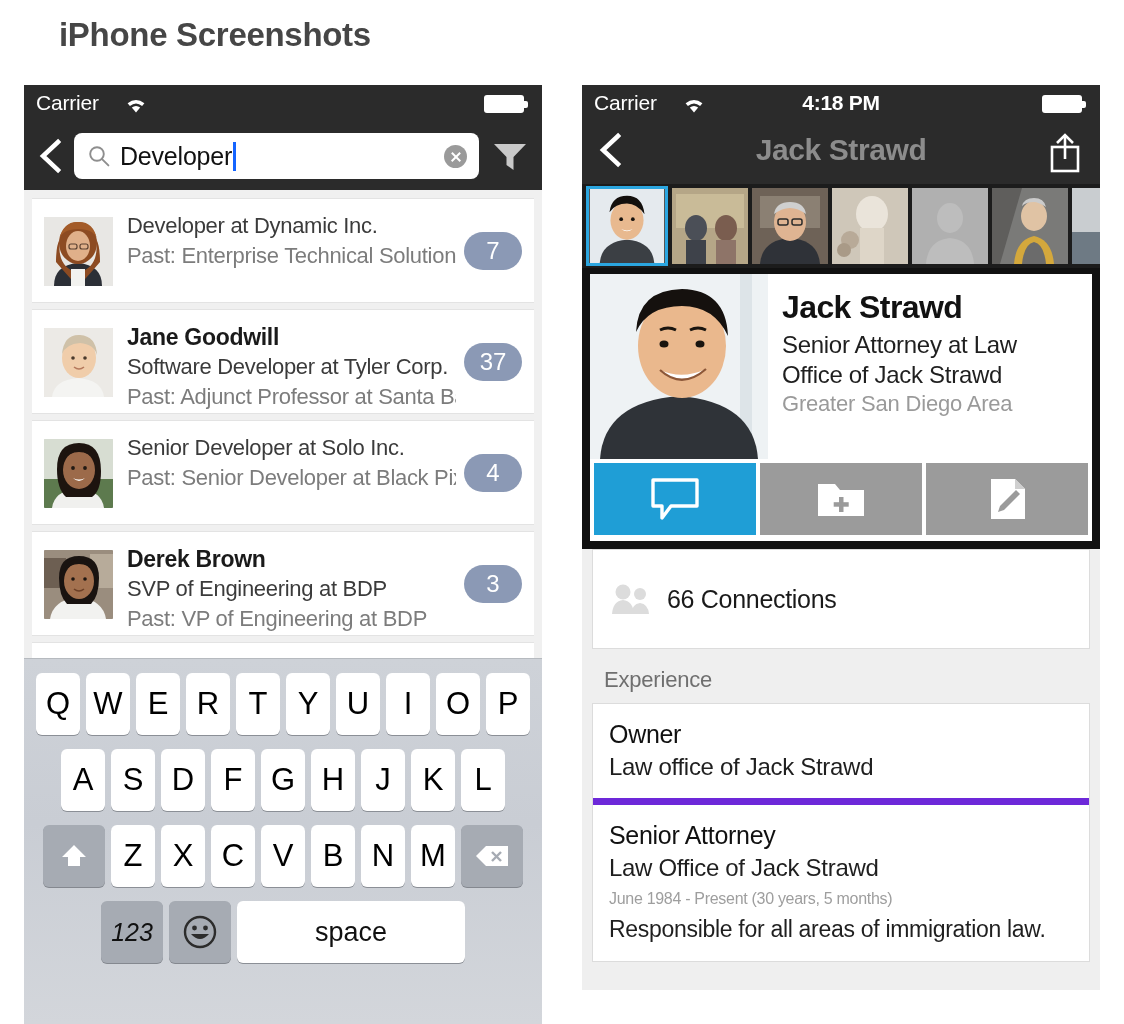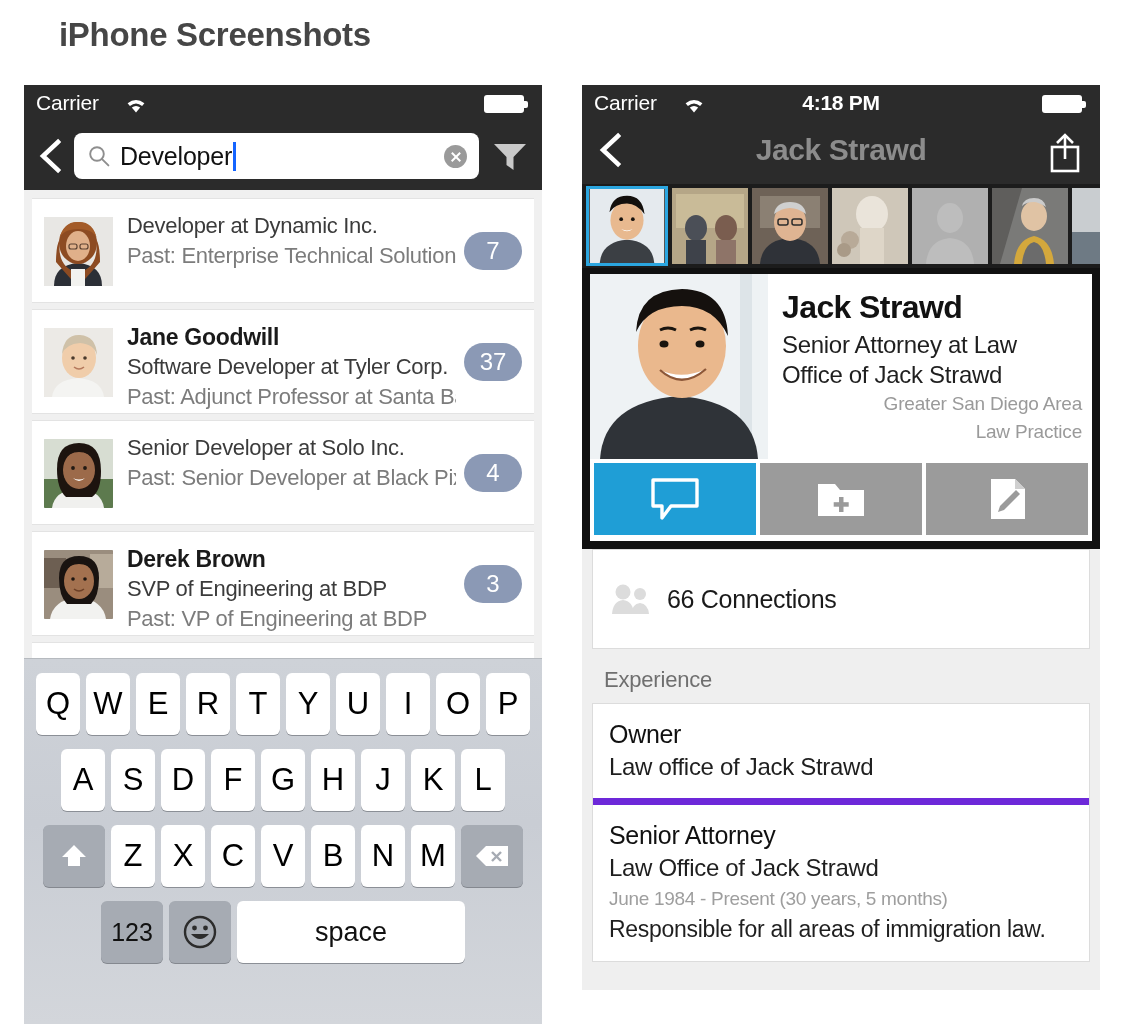--- a/index.html
+++ b/index.html
@@ -229,21 +229,21 @@
     cursor: pointer;
   }
   .kb-row4 { margin-bottom: 0; align-items: center; }
   .key-num {
     background: #a6abb3;
     border-radius: 6px;
     box-shadow: 0 1px 0 #84888f;
     width: 62px; height: 62px;
     margin: 0 3px;
     display: flex; align-items: center; justify-content: center;
-    font-size: 25px; color: #111; cursor: pointer;
+    font-size: 25px; color: #111; cursor: pointer; font-style: italic;
   }
   .key-emoji {
     background: #a6abb3;
     border-radius: 6px;
     box-shadow: 0 1px 0 #84888f;
     width: 62px; height: 62px;
     margin: 0 3px;
     display: flex; align-items: center; justify-content: center;
     cursor: pointer;
   }
@@ -334,22 +334,22 @@
   .p-name {
     font-size: 32px; font-weight: 700; color: #121212;
     line-height: 38px; letter-spacing: -0.6px;
   }
   .p-headline {
     font-size: 24px; color: #1f1f1f;
     line-height: 30px; letter-spacing: -0.3px;
     margin-top: 4px;
   }
   .p-meta {
-    font-size: 19px; color: #9a9a9a;
-    line-height: 28px; letter-spacing: -0.2px; text-align: right;
+    font-size: 22px; color: #9a9a9a;
+    line-height: 28px; letter-spacing: -0.2px;
   }
   .action-row {
     display: flex;
     background: #ffffff;
     padding: 4px 4px 6px 4px;
     gap: 4px;
   }
   .action-btn {
     flex: 1 1 0;
     height: 72px;
@@ -395,21 +395,21 @@
   .exp-item + .exp-item { border-top: 7px solid #6d28d9; }
   .exp-title {
     font-size: 25px; font-weight: 400; color: #111111;
     line-height: 33px; letter-spacing: -0.3px;
   }
   .exp-company {
     font-size: 24px; color: #1f1f1f;
     line-height: 31px; letter-spacing: -0.3px;
   }
   .exp-dates {
-    font-size: 19px; color: #9e9e9e;
+    font-size: 16px; color: #9e9e9e;
     line-height: 31px; letter-spacing: -0.3px;
   }
   .exp-desc {
     font-size: 23px; color: #1f1f1f;
     line-height: 31px; letter-spacing: -0.3px;
   }
 </style>
 </head>
 <body>
 
@@ -716,21 +716,20 @@
           <path d="M70 56 Q78 52 86 56" fill="none" stroke="#19140f" stroke-width="3"></path>
           <path d="M100 56 Q108 52 116 56" fill="none" stroke="#19140f" stroke-width="3"></path>
           <path d="M70 96 Q92 116 116 95 Q92 106 70 96Z" fill="#ffffff"></path>
           <path d="M70 96 Q92 116 116 95" fill="none" stroke="#8c5738" stroke-width="2.2"></path>
         </svg>
       </div>
       <div class="profile-info">
         <div class="p-name">Jack Strawd</div>
         <div class="p-headline">Senior Attorney at Law Office of Jack Strawd</div>
         <div class="p-meta">Greater San Diego Area</div>
-        <div class="p-meta">Law Practice</div>
       </div>
     </div>
     <div class="action-row">
       <div class="action-btn primary">
         <svg viewBox="0 0 54 46" width="54" height="46">
           <path d="M5 4 H49 V30 H23 L14 42 V30 H5 Z" fill="none" stroke="#ffffff" stroke-width="3.4" stroke-linejoin="round"></path>
         </svg>
       </div>
       <div class="action-btn secondary">
         <svg viewBox="0 0 52 42" width="52" height="42">

